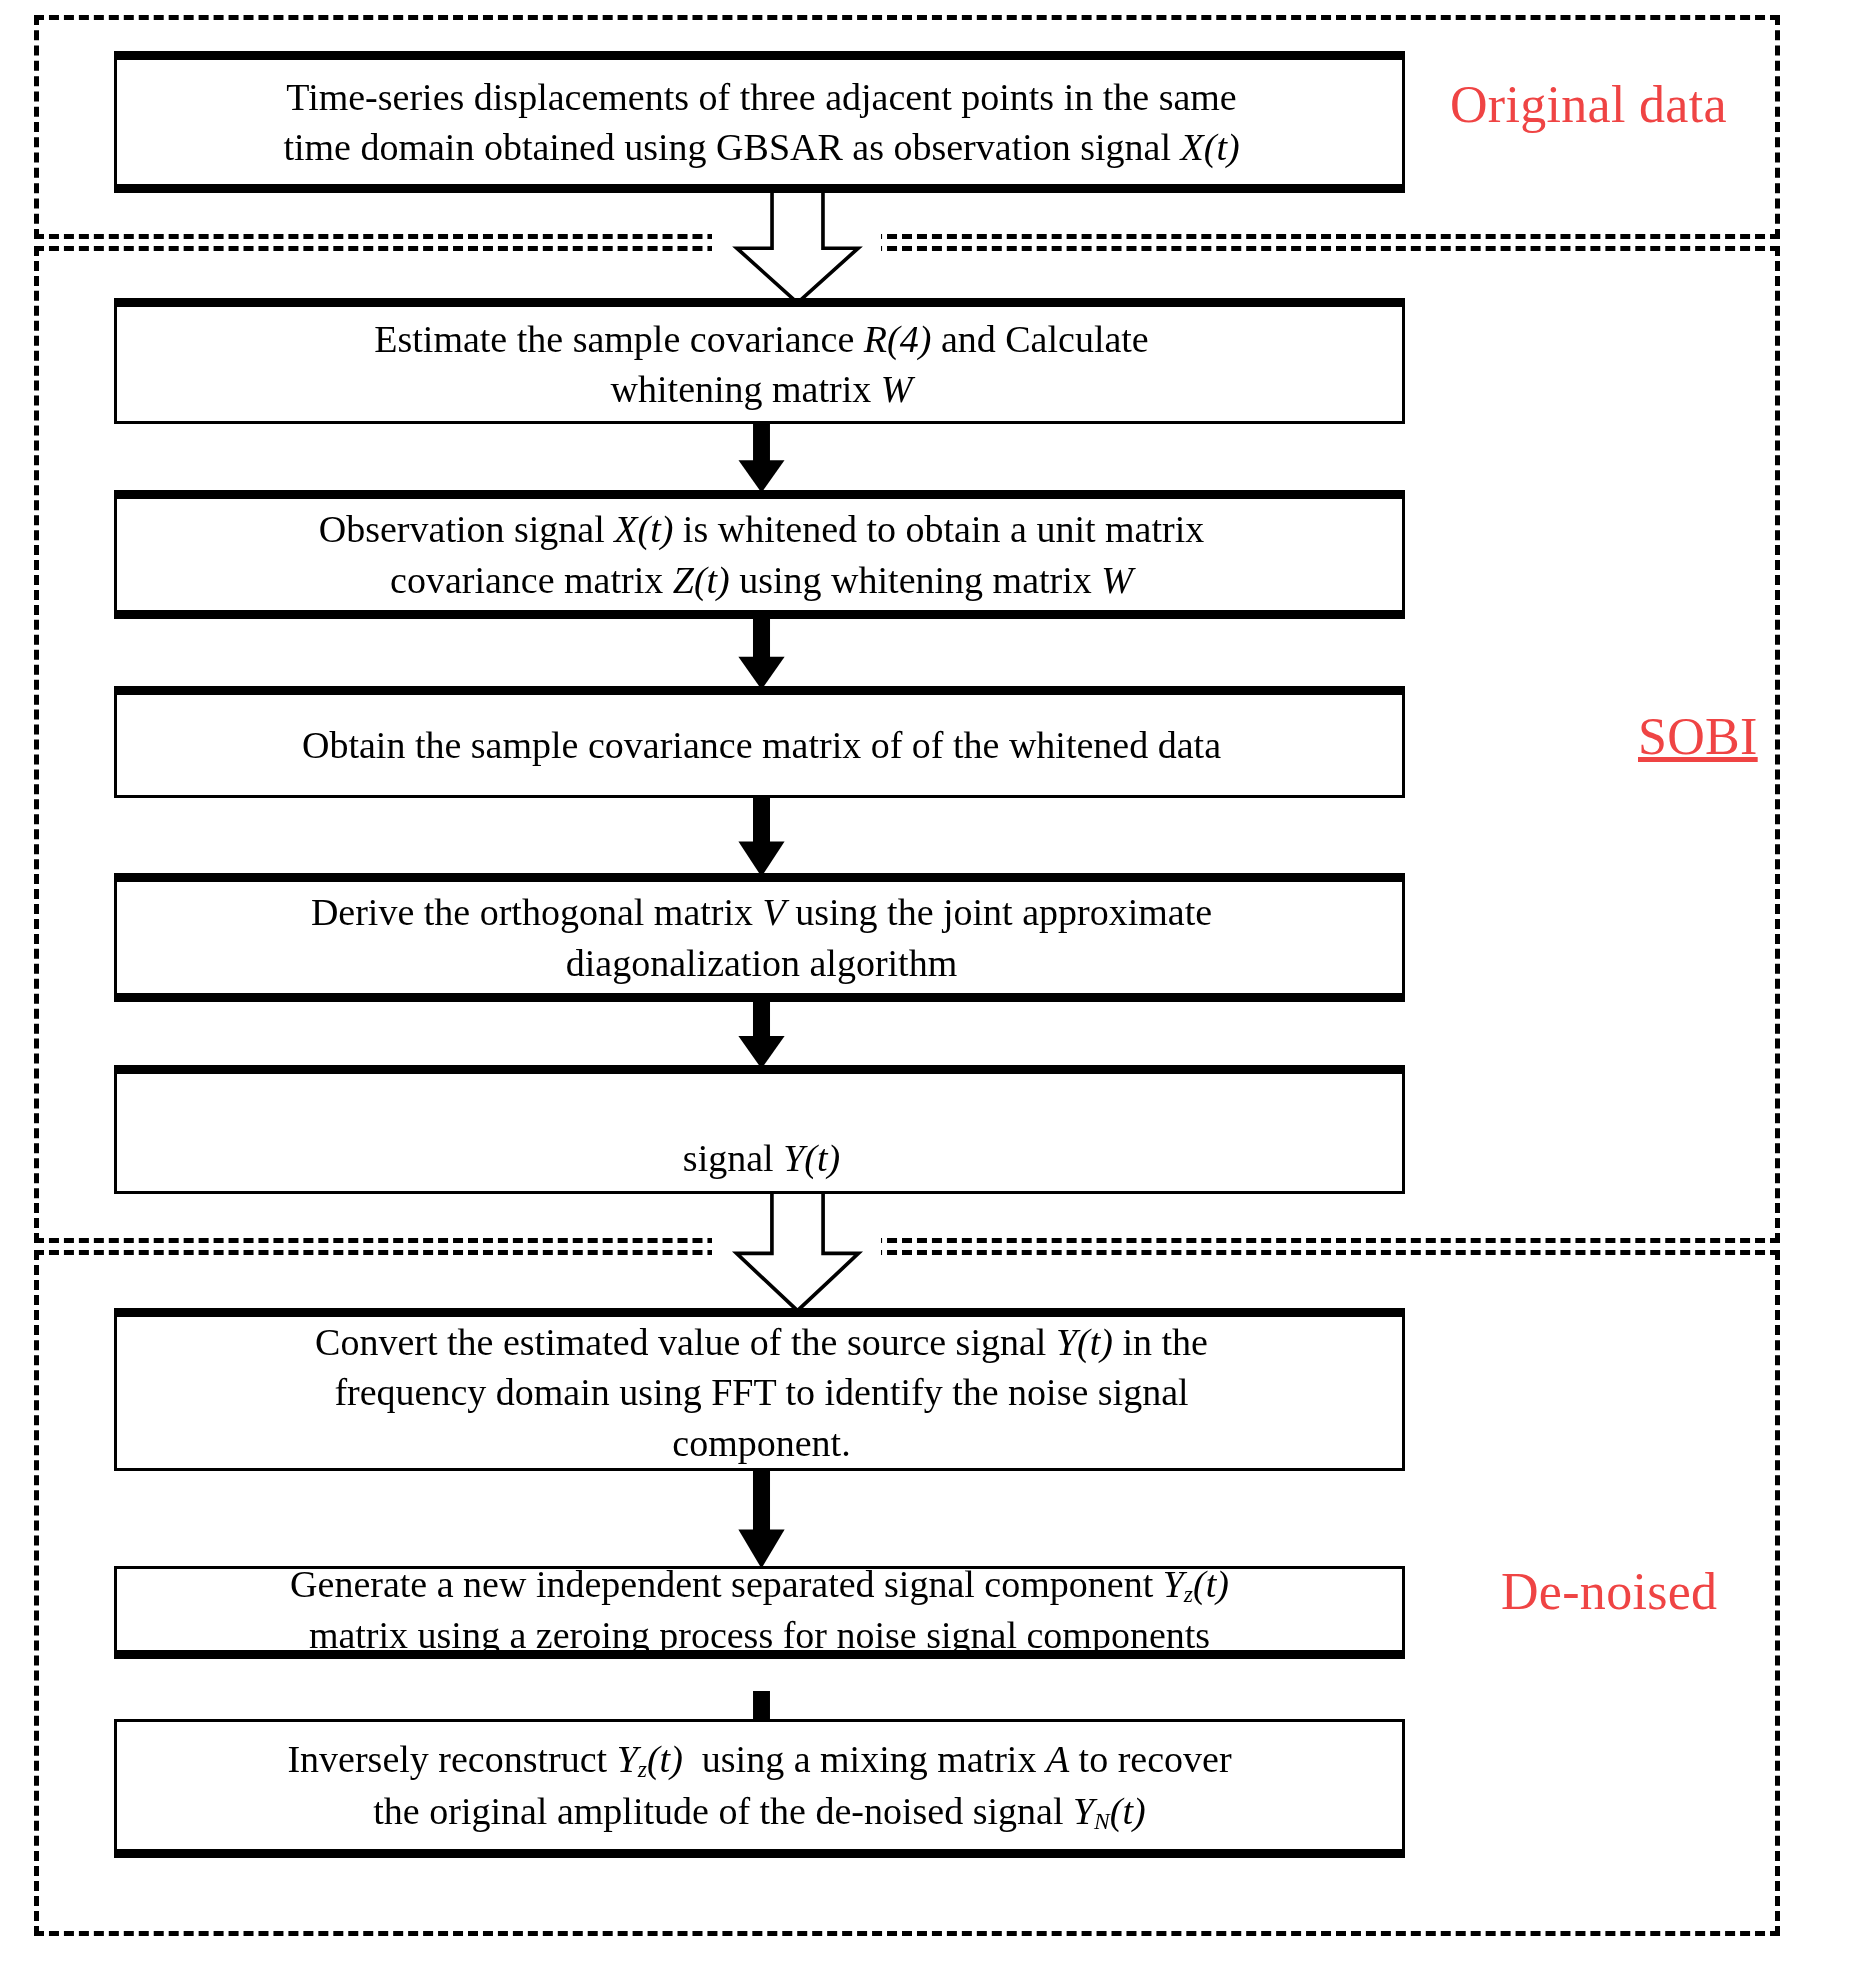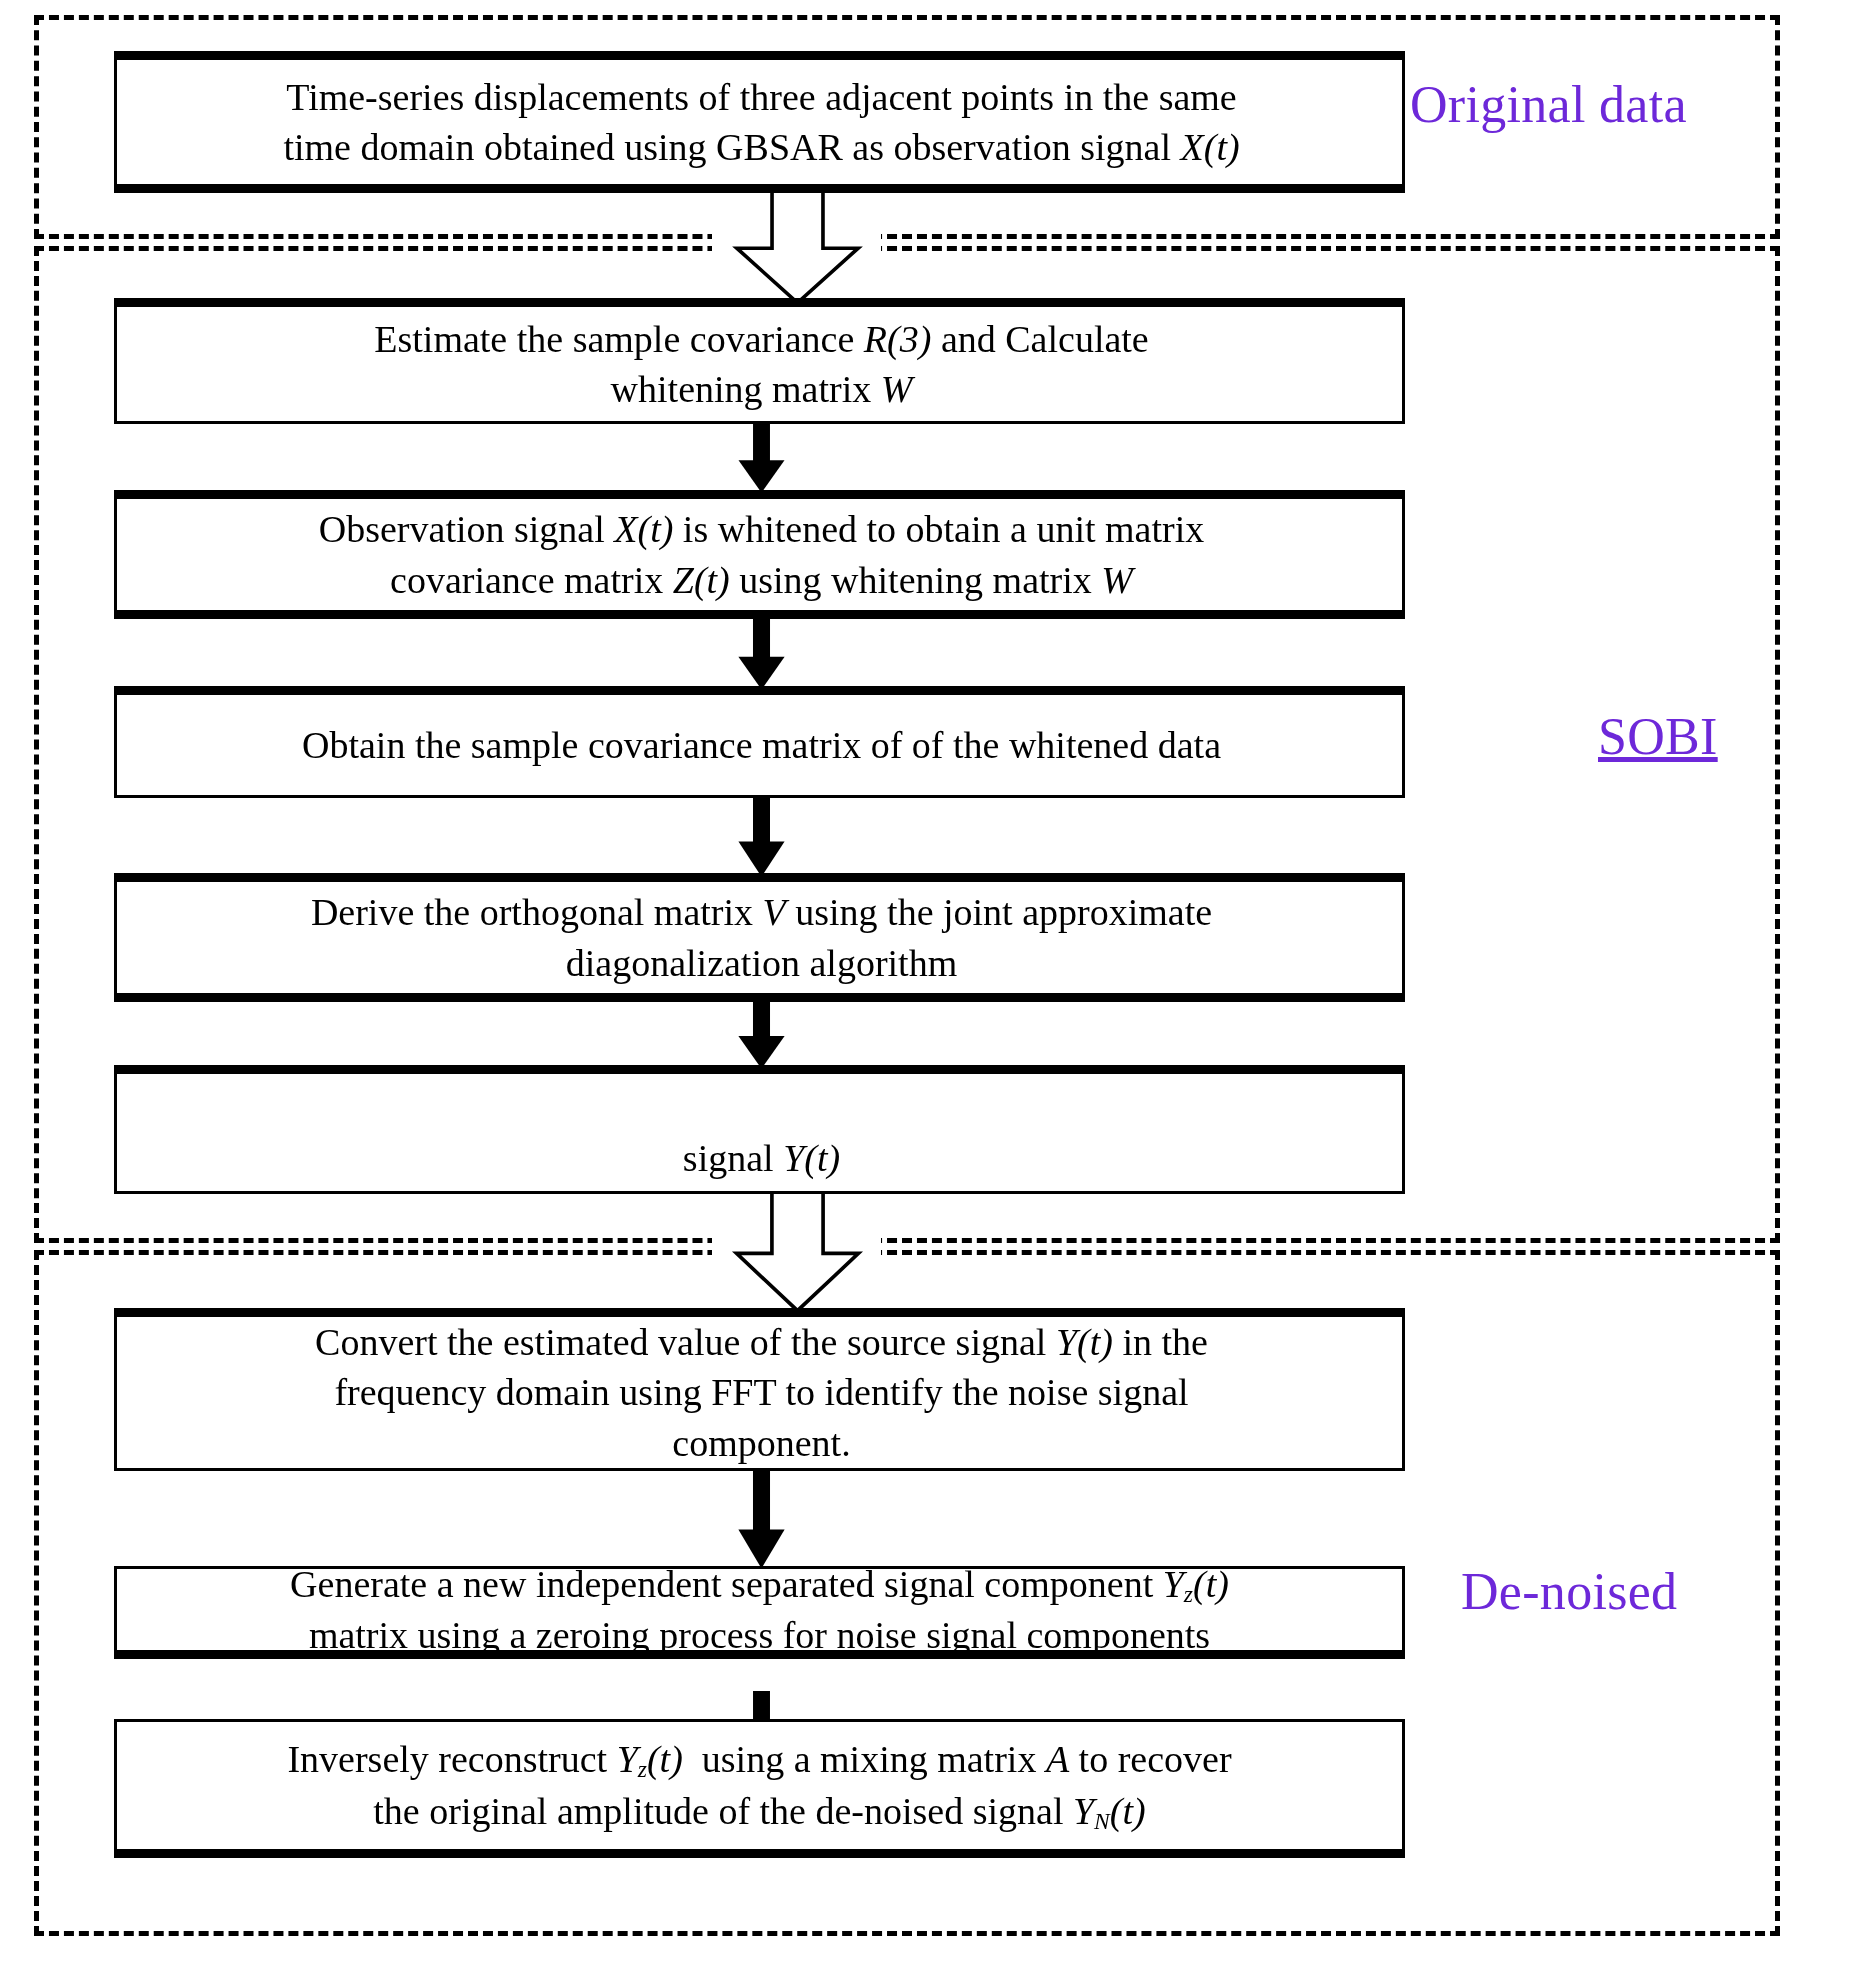--- a/index.html
+++ b/index.html
@@ -29,22 +29,23 @@
     border-style: dashed;
     border-color: #000000;
     border-width: 5.5px;
     background: transparent;
   }
   .section-label {
     position: absolute;
     font-size: 52px;
     line-height: 1;
     white-space: nowrap;
-    color: #6d28d9;
+    color: #ef4444;
     letter-spacing: 0.3px;
+    margin-left: 40px;
   }
 
   
   .pbox {
     position: absolute;
     box-sizing: border-box;
     border: 3px solid #000000;
     background: #ffffff;
     display: flex;
     align-items: center;
@@ -98,21 +99,21 @@
 
   <div class="pbox heavy-top heavy-bottom" style="left:114px; top:51px; width:1291px; height:142px;">
     <div class="ptext">
       <span>Time-series displacements of three adjacent points in the same</span><br>
       <span>time domain obtained using GBSAR as observation signal <span class="it">X(t)</span></span>
     </div>
   </div>
 
   <div class="pbox heavy-top" style="left:114px; top:298px; width:1291px; height:126px;">
     <div class="ptext">
-      <span>Estimate the sample covariance <span class="it">R(3)</span> and Calculate</span><br>
+      <span>Estimate the sample covariance <span class="it">R(4)</span> and Calculate</span><br>
       <span>whitening matrix <span class="it">W</span></span>
     </div>
   </div>
 
   <div class="pbox heavy-top heavy-bottom" style="left:114px; top:490px; width:1291px; height:129px;">
     <div class="ptext">
       <span>Observation signal <span class="it">X(t)</span> is whitened to obtain a unit matrix</span><br>
       <span>covariance matrix <span class="it">Z(t)</span> using whitening matrix <span class="it">W</span></span>
     </div>
   </div>

